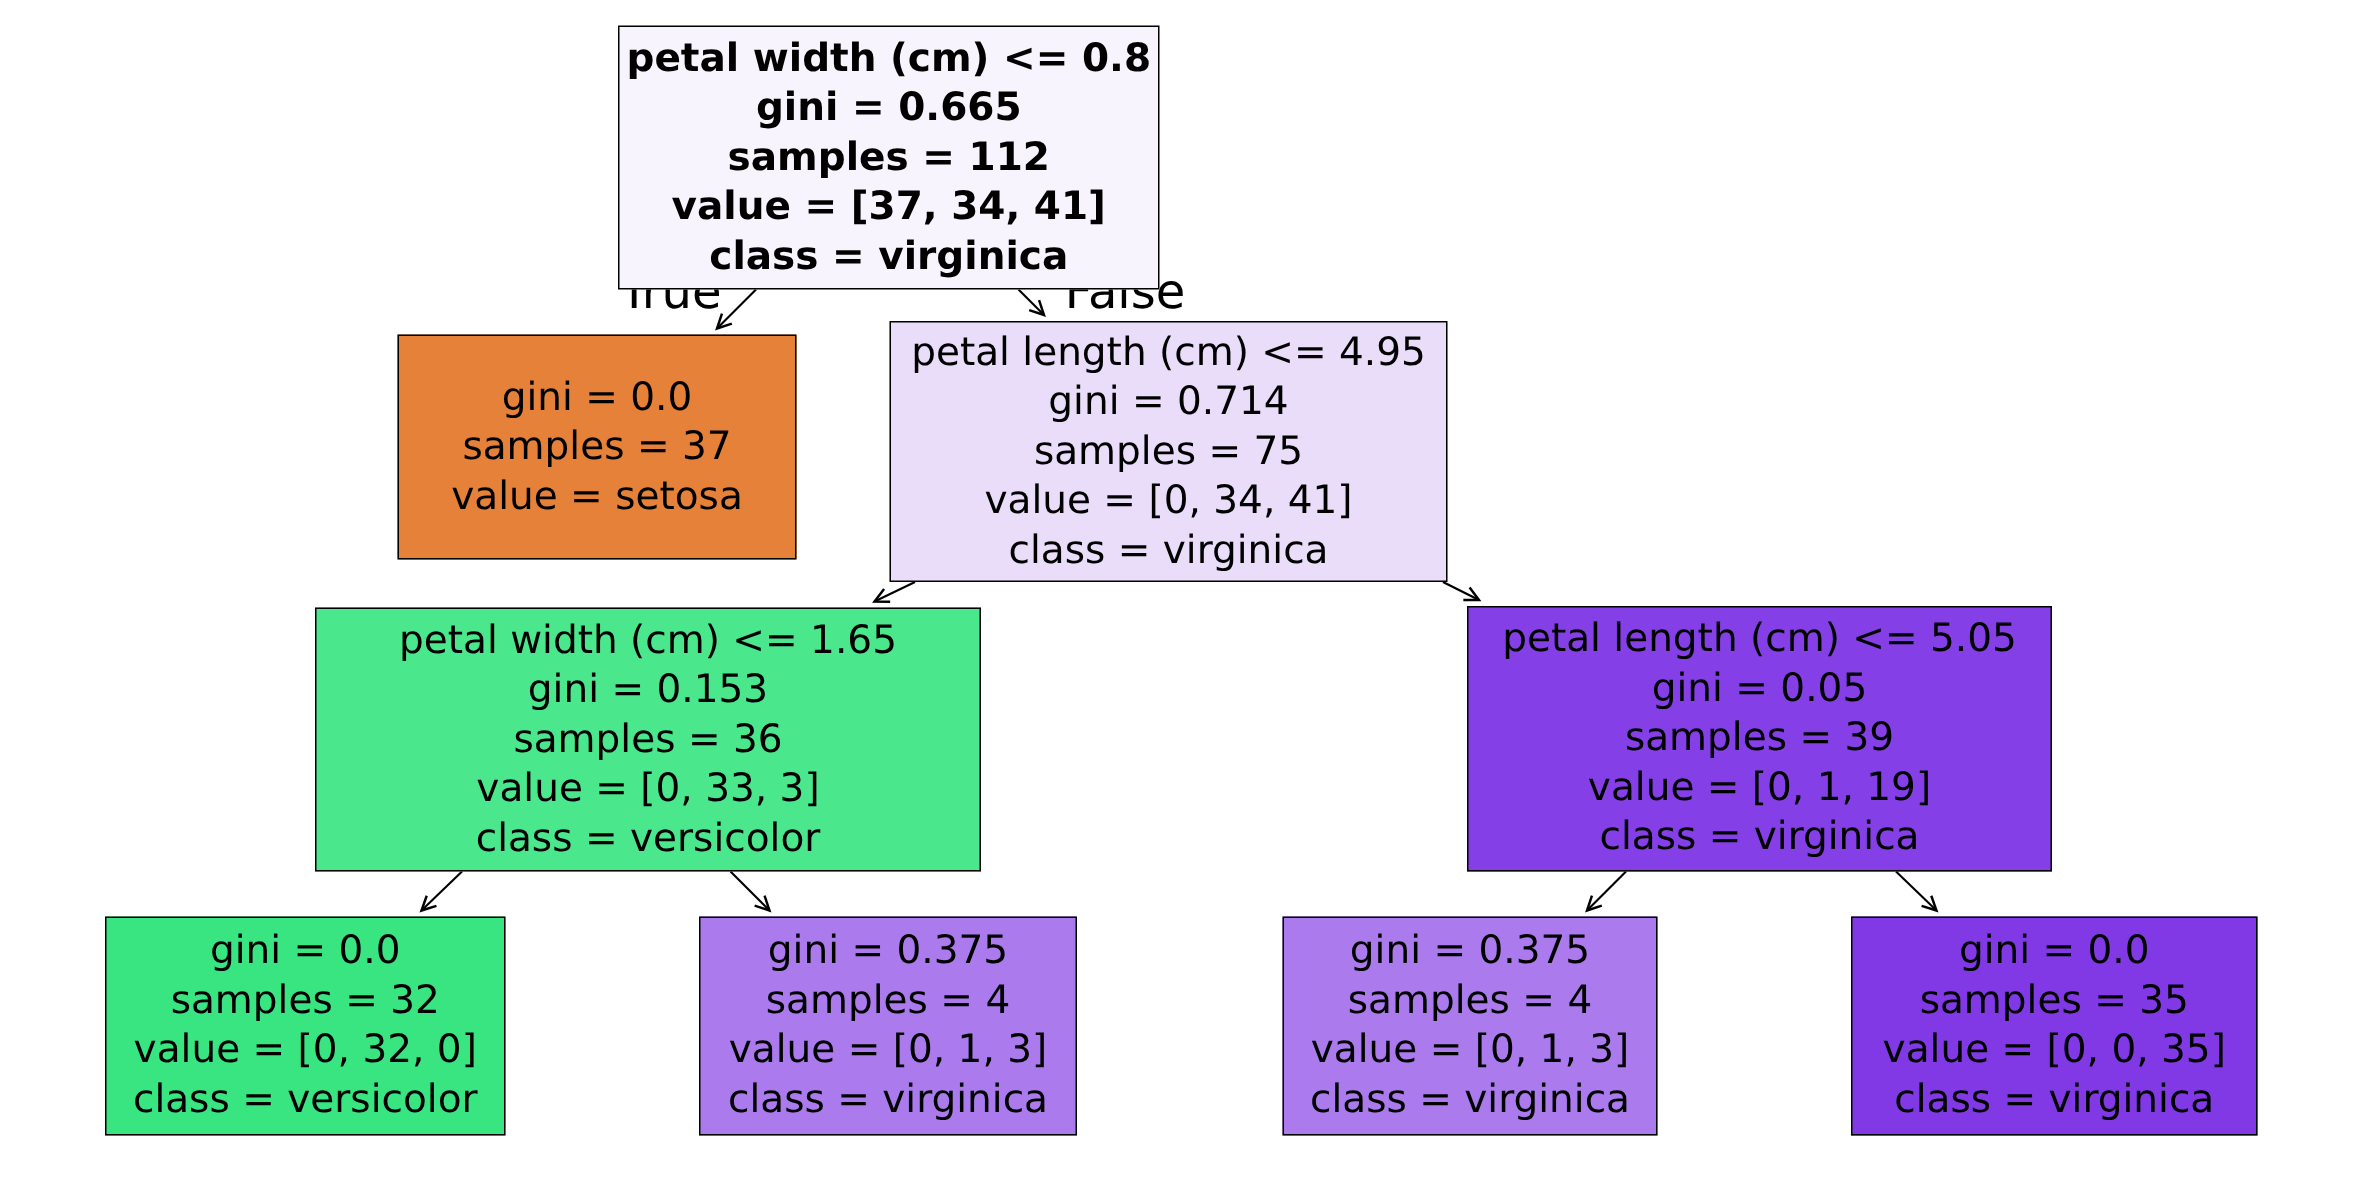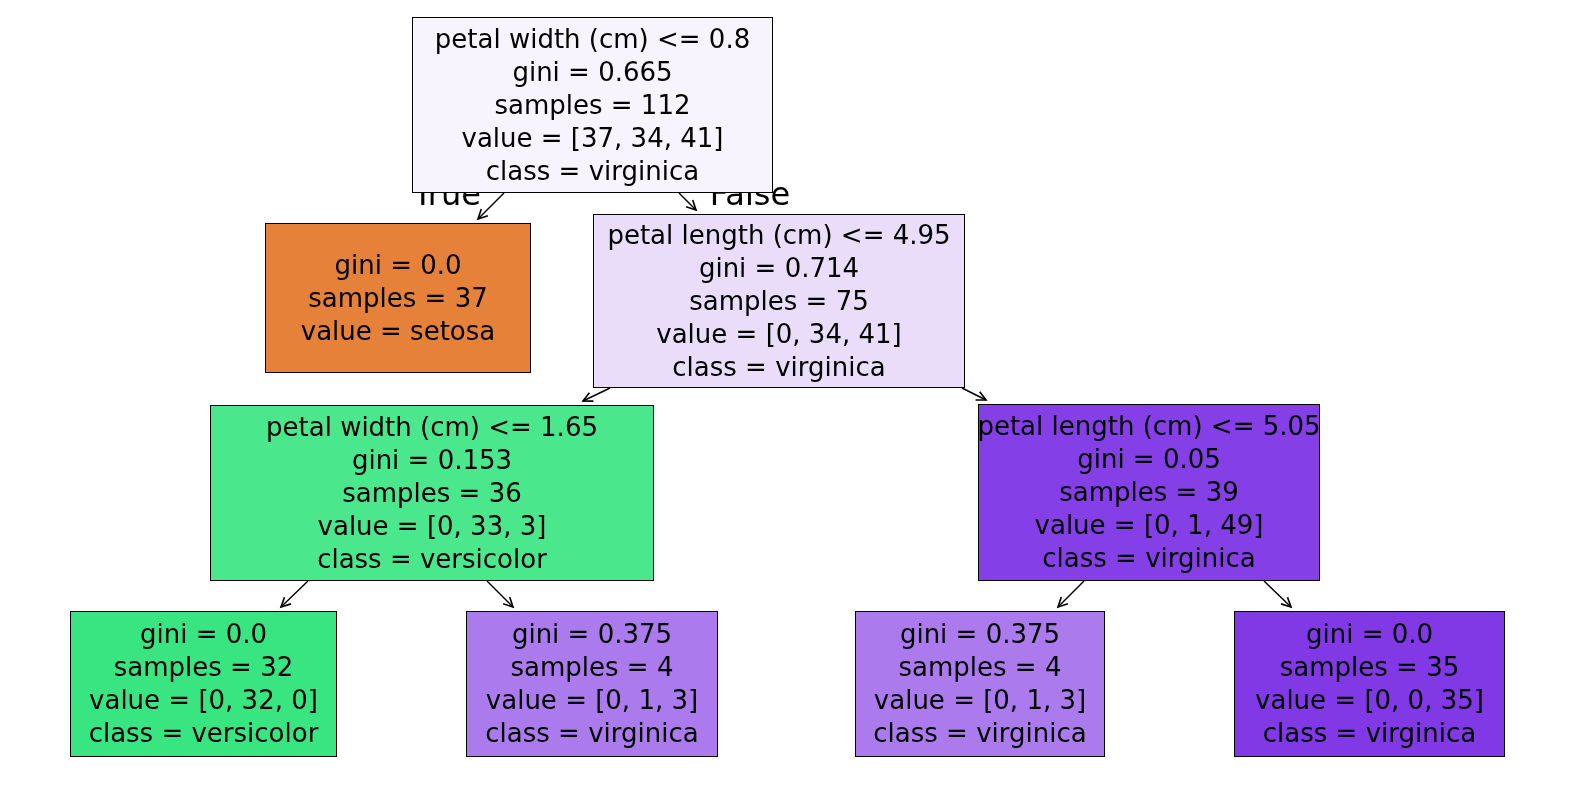--- a/index.html
+++ b/index.html
@@ -65,21 +65,21 @@
     <line x1="962" y1="388" x2="986" y2="400" stroke="#000000" stroke-width="1.4" marker-end="url(#arrow)"></line>
     <line x1="308" y1="581" x2="281" y2="607" stroke="#000000" stroke-width="1.4" marker-end="url(#arrow)"></line>
     <line x1="487" y1="581" x2="513" y2="607" stroke="#000000" stroke-width="1.4" marker-end="url(#arrow)"></line>
     <line x1="1084" y1="581" x2="1058" y2="607" stroke="#000000" stroke-width="1.4" marker-end="url(#arrow)"></line>
     <line x1="1264" y1="581" x2="1291" y2="607" stroke="#000000" stroke-width="1.4" marker-end="url(#arrow)"></line>
   </svg>
 
   <div class="edge-label" style="left:447px; top:181px;">True</div>
   <div class="edge-label" style="left:750px; top:181px;">False</div>
 
-  <div class="node" style="left: 412px; top: 17px; width: 361px; height: 176px; background-color: rgb(248, 244, 253);">
+  <div class="node" style="left: 412px; top: 17px; width: 361px; height: 176px; background-color: rgb(248, 244, 253); font-weight: bold;">
     <div class="line">petal width (cm) &lt;= 0.8</div>
     <div class="line">gini = 0.665</div>
     <div class="line">samples = 112</div>
     <div class="line">value = [37, 34, 41]</div>
     <div class="line">class = virginica</div>
   </div>
 
   <div class="node" style="left: 265px; top: 223px; width: 266px; height: 150px; background-color: rgb(229, 129, 57);">
     <div class="line">gini = 0.0</div>
     <div class="line">samples = 37</div>
@@ -95,25 +95,25 @@
   </div>
 
   <div class="node" style="left: 210px; top: 405px; width: 444px; height: 176px; background-color: rgb(75, 231, 140);">
     <div class="line">petal width (cm) &lt;= 1.65</div>
     <div class="line">gini = 0.153</div>
     <div class="line">samples = 36</div>
     <div class="line">value = [0, 33, 3]</div>
     <div class="line">class = versicolor</div>
   </div>
 
-  <div class="node" style="left: 978px; top: 404px; width: 342px; height: 177px; background-color: rgb(133, 63, 230);">
+  <div class="node" style="left: 978px; top: 404px; width: 390px; height: 177px; background-color: rgb(133, 63, 230);">
     <div class="line">petal length (cm) &lt;= 5.05</div>
     <div class="line">gini = 0.05</div>
     <div class="line">samples = 39</div>
-    <div class="line">value = [0, 1, 49]</div>
+    <div class="line">value = [0, 1, 19]</div>
     <div class="line">class = virginica</div>
   </div>
 
   <div class="node" style="left: 70px; top: 611px; width: 267px; height: 146px; background-color: rgb(57, 229, 129);">
     <div class="line">gini = 0.0</div>
     <div class="line">samples = 32</div>
     <div class="line">value = [0, 32, 0]</div>
     <div class="line">class = versicolor</div>
   </div>
 

